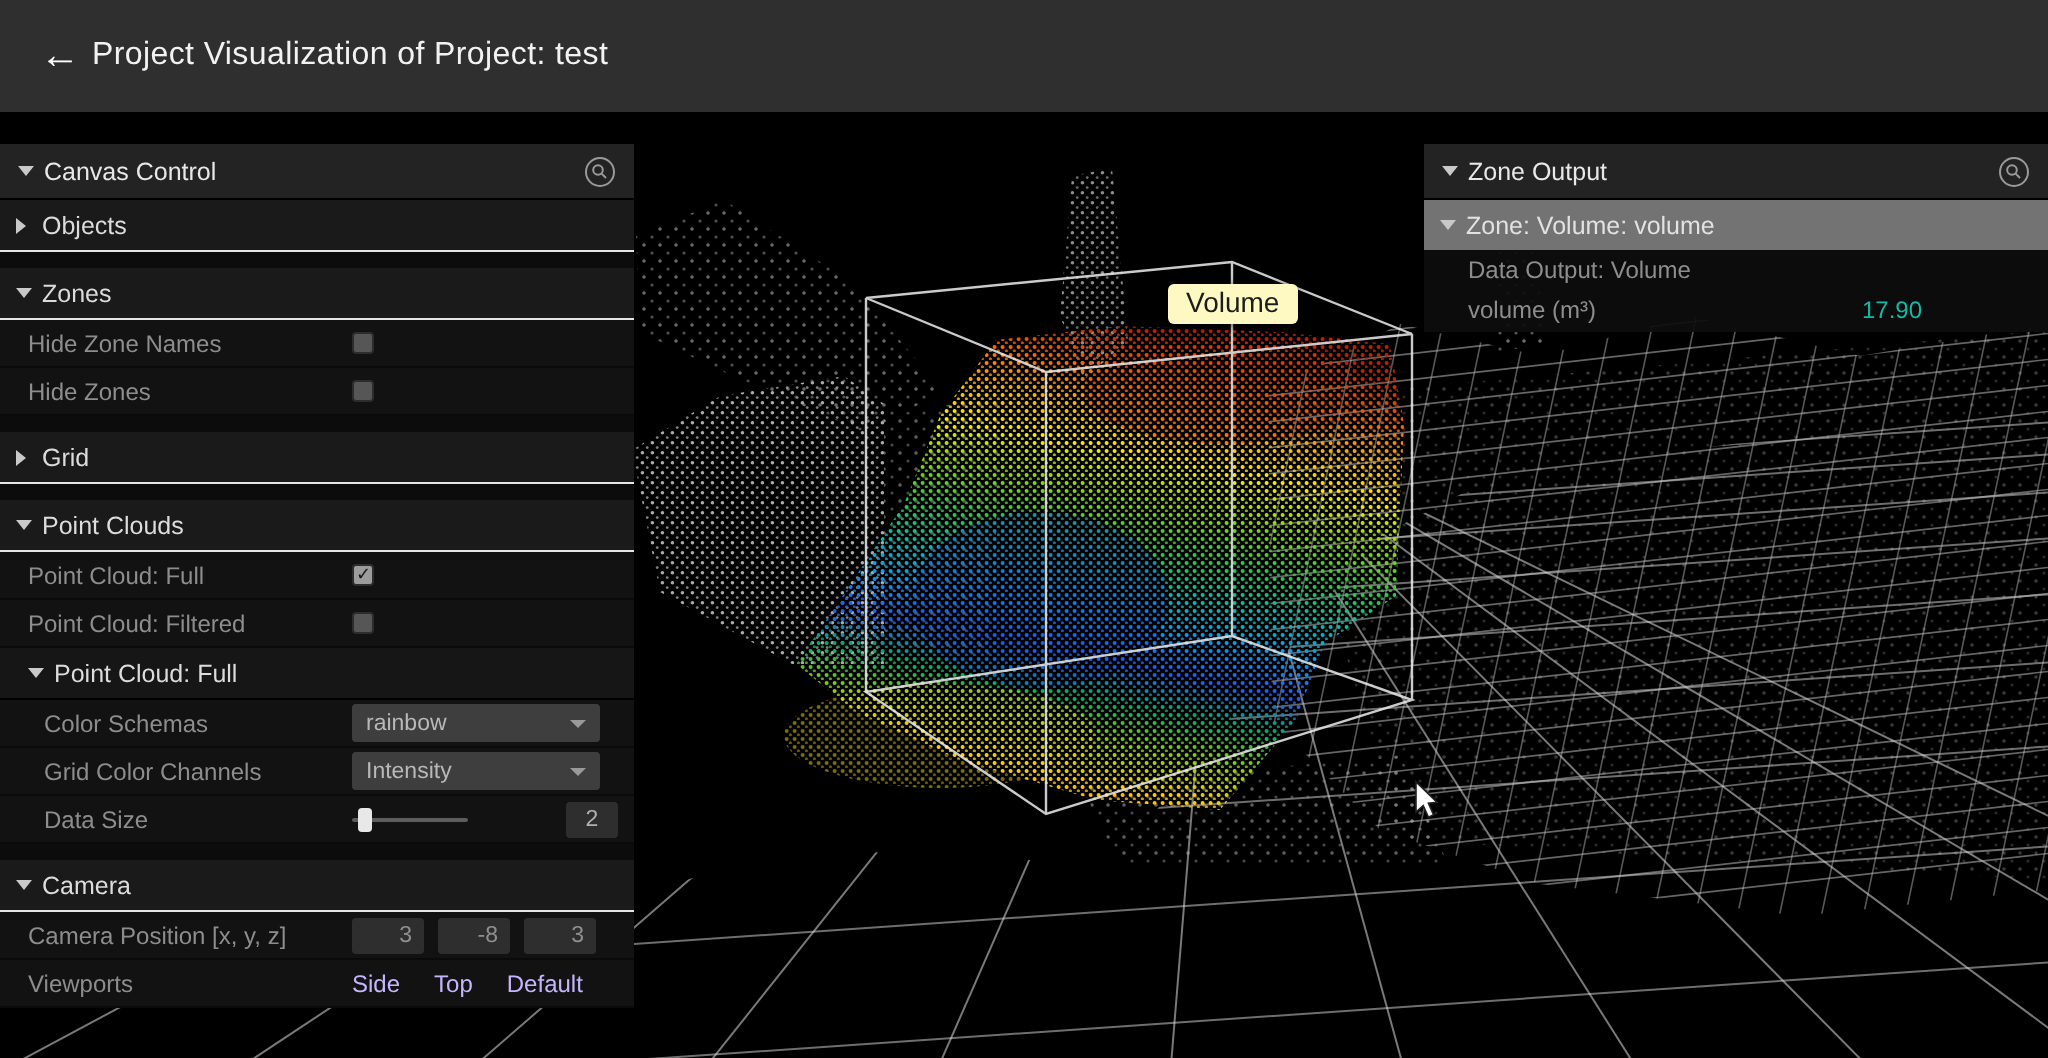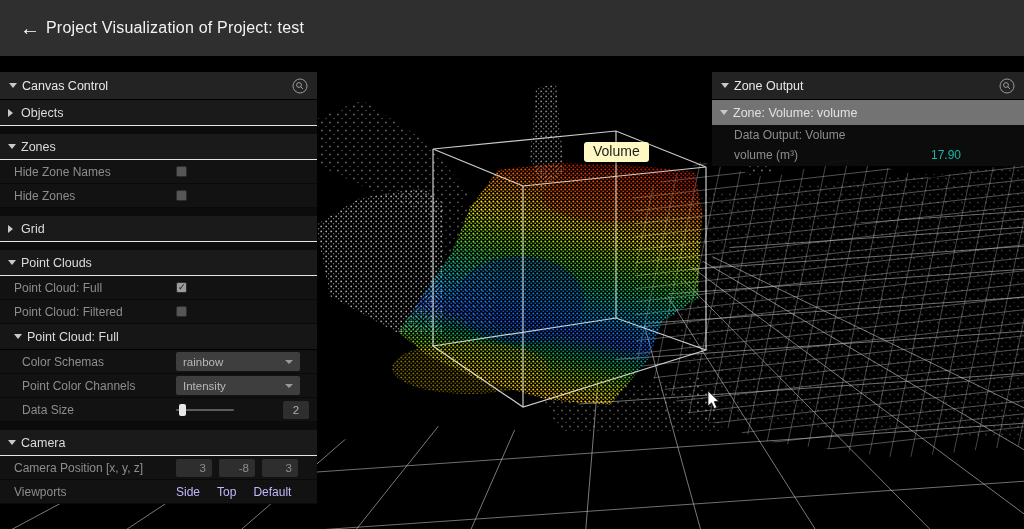--- a/index.html
+++ b/index.html
@@ -307,21 +307,21 @@
       <span>Point Cloud: Full</span>
     </div>
     <div class="item-row indent">
       <span class="item-label" style="width:154px">Color Schemas</span>
       <span class="select">
         <span>rainbow</span>
         <i class="sel-caret"></i>
       </span>
     </div>
     <div class="item-row indent">
-      <span class="item-label" style="width:154px">Point Color Channels</span>
+      <span class="item-label" style="width:154px">Grid Color Channels</span>
       <span class="select">
         <span>Intensity</span>
         <i class="sel-caret"></i>
       </span>
     </div>
     <div class="item-row indent">
       <span class="item-label" style="width:154px">Data Size</span>
       <span class="slider-track">
         <span class="slider-handle"></span>
       </span>

